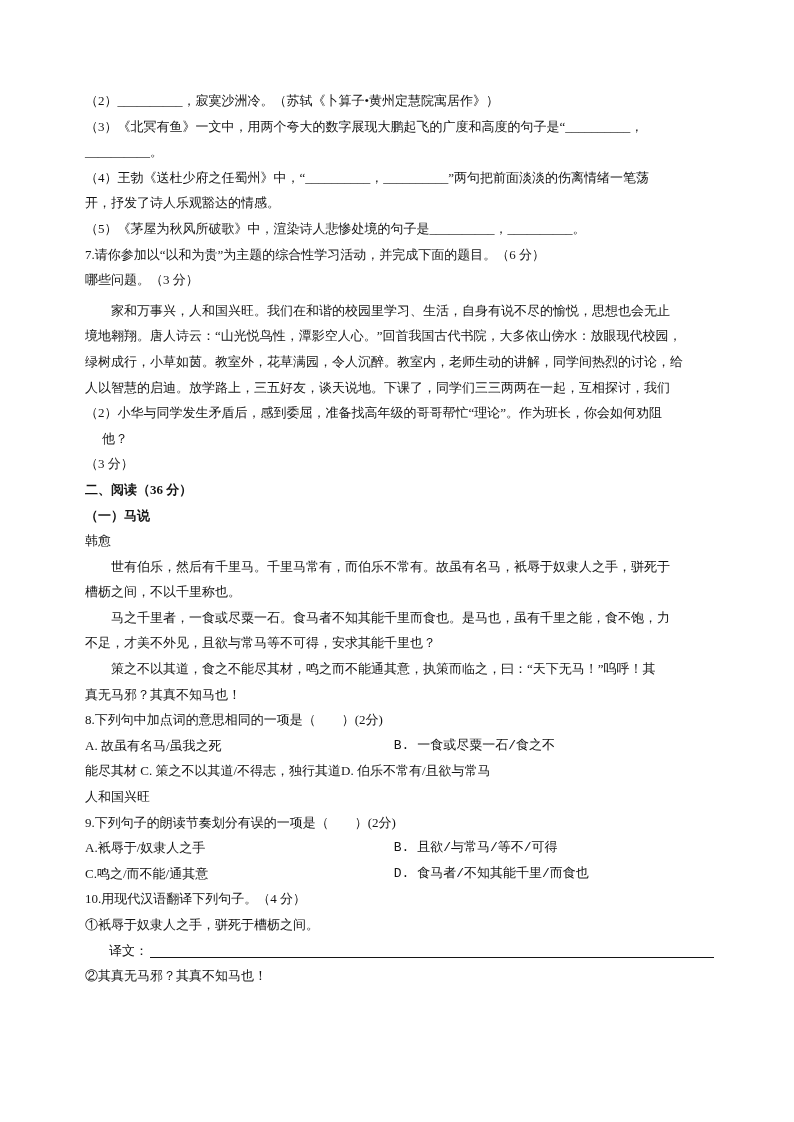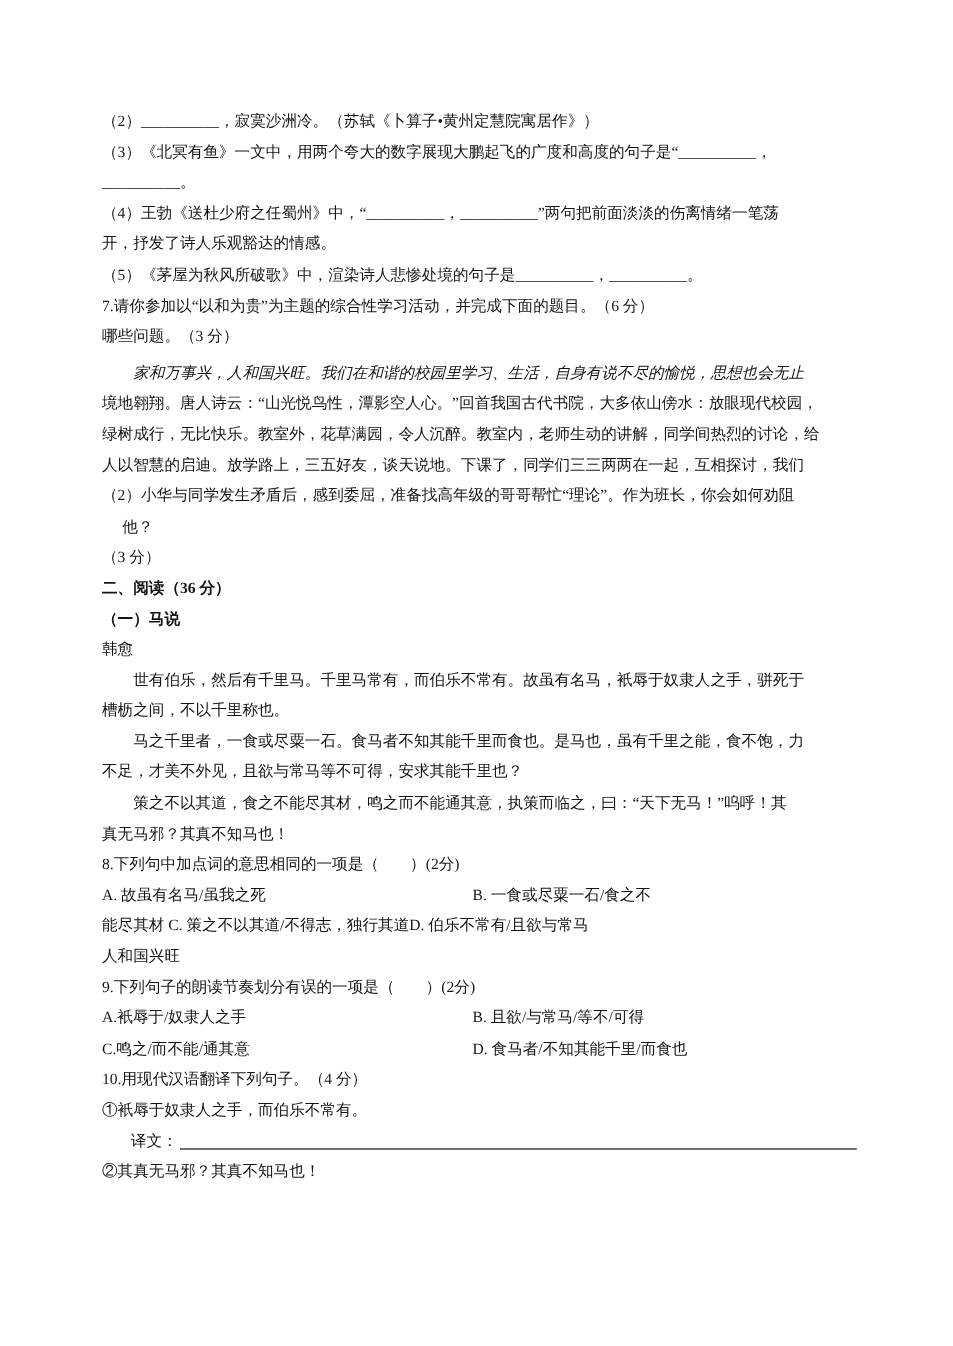--- a/index.html
+++ b/index.html
@@ -21,24 +21,24 @@
   }
   .line {
     font-size: 13px;
     line-height: 25.6px;
     white-space: nowrap;
   }
   .indent { text-indent: 2em; }
   .indent-sm { text-indent: 1.3em; }
   .center { text-align: left; white-space: normal; }
   .bold { font-weight: bold; }
-  .gap-sm { margin-top: 5px; font-style: italic; }
+  .gap-sm { margin-top: 5px; }
   .optrow { display: flex; gap: 32px; }
   .optrow .opt-left { flex: 0 0 44%; }
-  .optrow .opt-right { flex: 1; }
+  .optrow .opt-right { flex: 1; font-family: Liberation Mono, monospace; }
   .answer-row { display: flex; align-items: flex-end; margin-left: 24px; }
   .answer-label { flex: 0 0 auto; }
   .answer-line {
     flex: 1 1 auto;
     border-bottom: 1px solid #141414;
     height: 1em;
     margin: 0 0 5px 2px;
   }
 </style>
 </head>
@@ -51,21 +51,21 @@
   <div class="line">__________。</div>
   <div class="line">（4）王勃《送杜少府之任蜀州》中，“__________，__________”两句把前面淡淡的伤离情绪一笔荡</div>
   <div class="line">开，抒发了诗人乐观豁达的情感。</div>
   <div class="line">（5）《茅屋为秋风所破歌》中，渲染诗人悲惨处境的句子是__________，__________。</div>
 
   <div class="line">7.请你参加以“以和为贵”为主题的综合性学习活动，并完成下面的题目。（6 分）</div>
   <div class="line">哪些问题。（3 分）</div>
 
   <div class="line indent gap-sm">家和万事兴，人和国兴旺。我们在和谐的校园里学习、生活，自身有说不尽的愉悦，思想也会无止</div>
   <div class="line">境地翱翔。唐人诗云：“山光悦鸟性，潭影空人心。”回首我国古代书院，大多依山傍水：放眼现代校园，</div>
-  <div class="line">绿树成行，无比快乐。教室外，花草满园，令人沉醉。教室内，老师生动的讲解，同学间热烈的讨论，给</div>
+  <div class="line">绿树成行，小草如茵。教室外，花草满园，令人沉醉。教室内，老师生动的讲解，同学间热烈的讨论，给</div>
   <div class="line">人以智慧的启迪。放学路上，三五好友，谈天说地。下课了，同学们三三两两在一起，互相探讨，我们</div>
 
   <div class="line">（2）小华与同学发生矛盾后，感到委屈，准备找高年级的哥哥帮忙“理论”。作为班长，你会如何劝阻</div>
   <div class="line indent-sm">他？</div>
   <div class="line">（3 分）</div>
 
   <div class="line bold">二、阅读（36 分）</div>
   <div class="line bold center">（一）马说</div>
   <div class="line center">韩愈</div>
 
@@ -88,20 +88,20 @@
   <div class="line optrow">
     <span class="opt-left">A.衹辱于/奴隶人之手</span>
     <span class="opt-right">B. 且欲/与常马/等不/可得</span>
   </div>
   <div class="line optrow">
     <span class="opt-left">C.鸣之/而不能/通其意</span>
     <span class="opt-right">D. 食马者/不知其能千里/而食也</span>
   </div>
 
   <div class="line">10.用现代汉语翻译下列句子。（4 分）</div>
-  <div class="line">①衹辱于奴隶人之手，而伯乐不常有。</div>
+  <div class="line">①衹辱于奴隶人之手，骈死于槽枥之间。</div>
   <div class="line answer-row">
     <span class="answer-label">译文：</span>
     <span class="answer-line"></span>
   </div>
   <div class="line">②其真无马邪？其真不知马也！</div>
 
 </div>
 
 </body></html>

